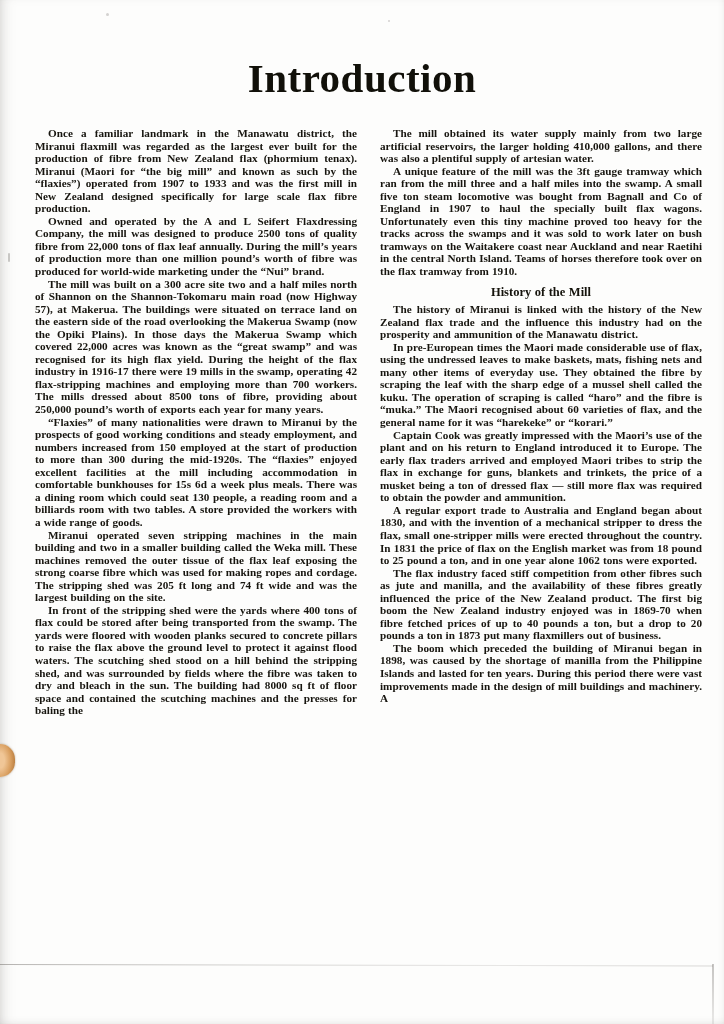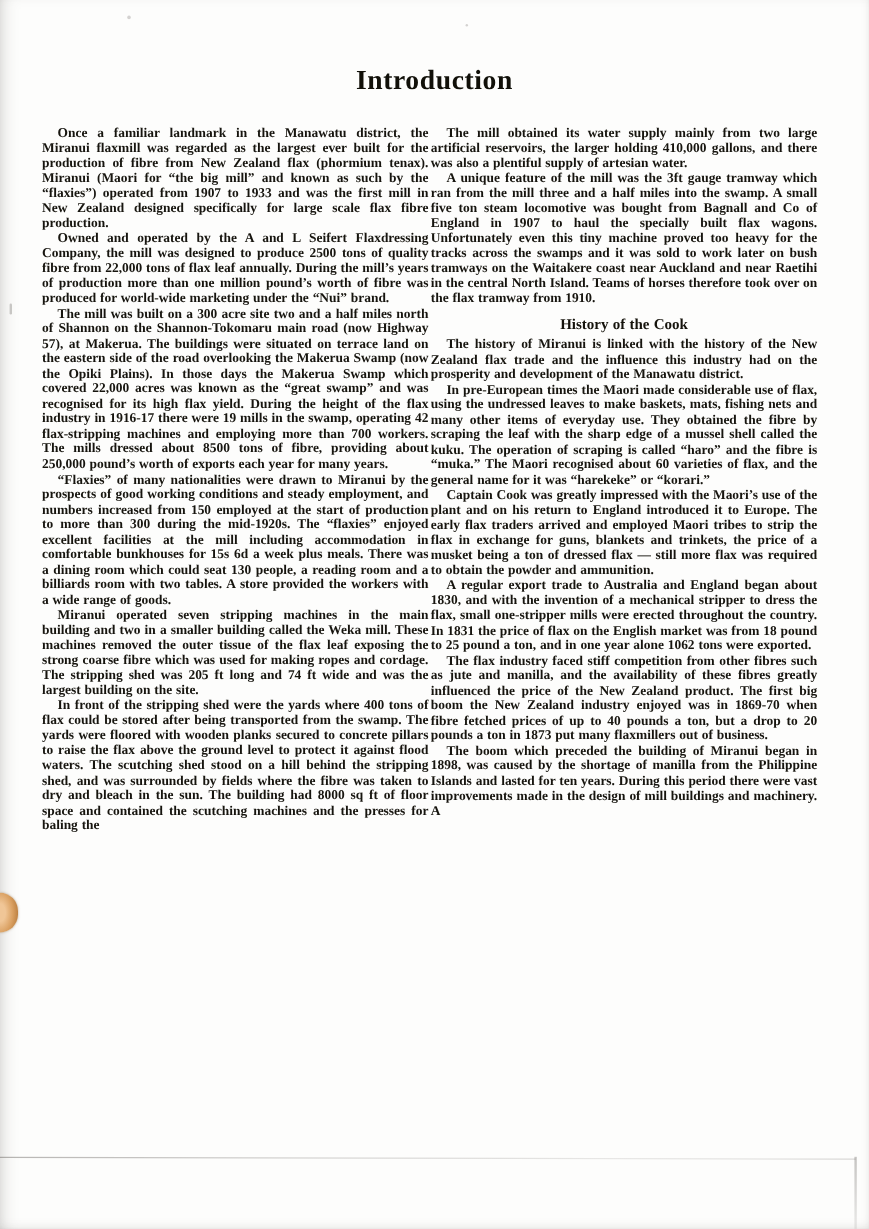--- a/index.html
+++ b/index.html
@@ -18,29 +18,29 @@
     position: absolute;
     inset: 0;
     background: #fdfdfc;
     box-shadow:
       inset 10px 0 16px -12px rgba(70,65,60,0.35),
       inset -5px 0 10px -8px rgba(70,65,60,0.18),
       inset 0 -6px 12px -10px rgba(70,65,60,0.22);
   }
   .page-title {
     text-align: center;
-    font-size: 23px;
+    font-size: 41px;
     font-weight: bold;
     letter-spacing: 0.5px;
     color: #111009;
     margin: 54px 0 25px 0;
   }
   .columns {
     display: flex;
-    gap: 2px;
+    gap: 23px;
     padding: 0 31px 0 35px;
   }
   .column {
     width: 322px;
     flex: 0 0 322px;
     text-align: justify;
     font-size: 11.2px;
     line-height: 12.55px;
     font-weight: bold;
     color: #17150f;
@@ -118,22 +118,22 @@
       <p>Owned and operated by the A and L Seifert Flaxdressing Company, the mill was designed to produce 2500 tons of quality fibre from 22,000 tons of flax leaf annually. During the mill’s years of production more than one million pound’s worth of fibre was produced for world-wide marketing under the “Nui” brand.</p>
       <p>The mill was built on a 300 acre site two and a half miles north of Shannon on the Shannon-Tokomaru main road (now Highway 57), at Makerua. The buildings were situated on terrace land on the eastern side of the road overlooking the Makerua Swamp (now the Opiki Plains). In those days the Makerua Swamp which covered 22,000 acres was known as the “great swamp” and was recognised for its high flax yield. During the height of the flax industry in 1916-17 there were 19 mills in the swamp, operating 42 flax-stripping machines and employing more than 700 workers. The mills dressed about 8500 tons of fibre, providing about 250,000 pound’s worth of exports each year for many years.</p>
       <p>“Flaxies” of many nationalities were drawn to Miranui by the prospects of good working conditions and steady employment, and numbers increased from 150 employed at the start of production to more than 300 during the mid-1920s. The “flaxies” enjoyed excellent facilities at the mill including accommodation in comfortable bunkhouses for 15s 6d a week plus meals. There was a dining room which could seat 130 people, a reading room and a billiards room with two tables. A store provided the workers with a wide range of goods.</p>
       <p>Miranui operated seven stripping machines in the main building and two in a smaller building called the Weka mill. These machines removed the outer tissue of the flax leaf exposing the strong coarse fibre which was used for making ropes and cordage. The stripping shed was 205 ft long and 74 ft wide and was the largest building on the site.</p>
       <p>In front of the stripping shed were the yards where 400 tons of flax could be stored after being transported from the swamp. The yards were floored with wooden planks secured to concrete pillars to raise the flax above the ground level to protect it against flood waters. The scutching shed stood on a hill behind the stripping shed, and was surrounded by fields where the fibre was taken to dry and bleach in the sun. The building had 8000 sq ft of floor space and contained the scutching machines and the presses for baling the</p>
     </div>
 
     <div class="column">
       <p>The mill obtained its water supply mainly from two large artificial reservoirs, the larger holding 410,000 gallons, and there was also a plentiful supply of artesian water.</p>
       <p>A unique feature of the mill was the 3ft gauge tramway which ran from the mill three and a half miles into the swamp. A small five ton steam locomotive was bought from Bagnall and Co of England in 1907 to haul the specially built flax wagons. Unfortunately even this tiny machine proved too heavy for the tracks across the swamps and it was sold to work later on bush tramways on the Waitakere coast near Auckland and near Raetihi in the central North Island. Teams of horses therefore took over on the flax tramway from 1910.</p>
-      <h2 class="section-heading">History of the Cook</h2>
-      <p>The history of Miranui is linked with the history of the New Zealand flax trade and the influence this industry had on the prosperity and development of the Manawatu district.</p>
+      <h2 class="section-heading">History of the Mill</h2>
+      <p>The history of Miranui is linked with the history of the New Zealand flax trade and the influence this industry had on the prosperity and ammunition of the Manawatu district.</p>
       <p>In pre-European times the Maori made considerable use of flax, using the undressed leaves to make baskets, mats, fishing nets and many other items of everyday use. They obtained the fibre by scraping the leaf with the sharp edge of a mussel shell called the kuku. The operation of scraping is called “haro” and the fibre is “muka.” The Maori recognised about 60 varieties of flax, and the general name for it was “harekeke” or “korari.”</p>
       <p>Captain Cook was greatly impressed with the Maori’s use of the plant and on his return to England introduced it to Europe. The early flax traders arrived and employed Maori tribes to strip the flax in exchange for guns, blankets and trinkets, the price of a musket being a ton of dressed flax — still more flax was required to obtain the powder and ammunition.</p>
       <p>A regular export trade to Australia and England began about 1830, and with the invention of a mechanical stripper to dress the flax, small one-stripper mills were erected throughout the country. In 1831 the price of flax on the English market was from 18 pound to 25 pound a ton, and in one year alone 1062 tons were exported.</p>
       <p>The flax industry faced stiff competition from other fibres such as jute and manilla, and the availability of these fibres greatly influenced the price of the New Zealand product. The first big boom the New Zealand industry enjoyed was in 1869-70 when fibre fetched prices of up to 40 pounds a ton, but a drop to 20 pounds a ton in 1873 put many flaxmillers out of business.</p>
       <p>The boom which preceded the building of Miranui began in 1898, was caused by the shortage of manilla from the Philippine Islands and lasted for ten years. During this period there were vast improvements made in the design of mill buildings and machinery. A</p>
     </div>
 
   </div>
 
   <div class="page-notch"></div>

